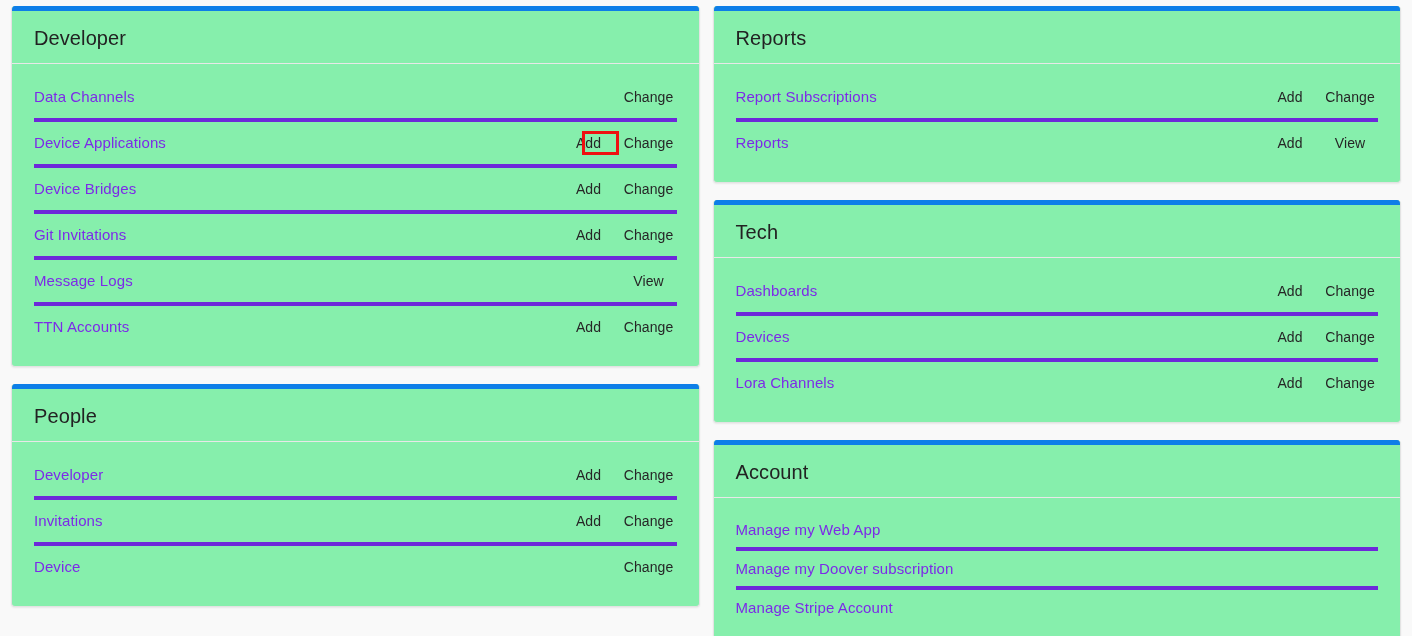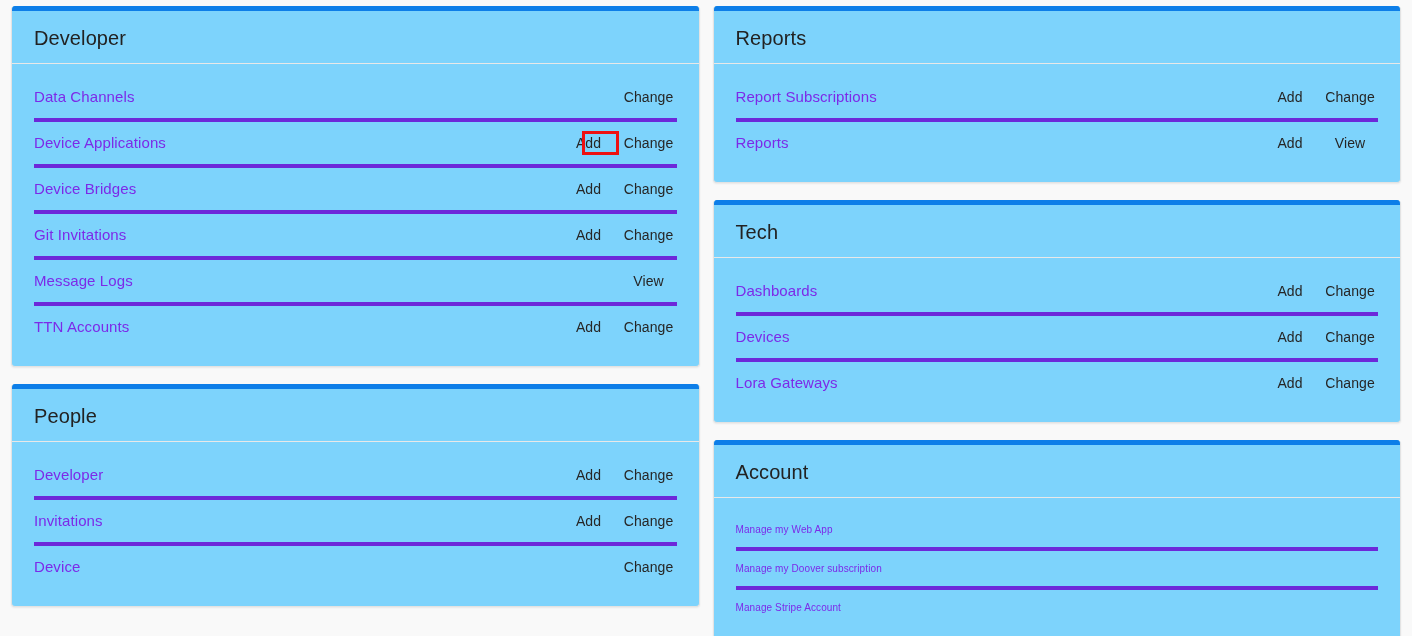--- a/index.html
+++ b/index.html
@@ -26,21 +26,21 @@
   }
   .column {
     display: flex;
     flex-direction: column;
     gap: 17px;
   }
   .col-left { width: 690px; }
   .col-right { width: 690px; }
 
   .card {
-    background: #7dd3fc;
+    background: #86efac;
     border: 1px solid #e3e3e3;
     border-top: none;
     border-radius: 4px;
     box-shadow: 0 1px 2px rgba(0,0,0,0.07);
     overflow: hidden;
     position: relative;
   }
   .card-accent {
     height: 5px;
     background: #0d7ee8;
@@ -122,21 +122,21 @@
     top: 9px;
     width: 37px;
     height: 24px;
   }
   
   .row-plain {
     height: 36px;
   }
   .card-account .card-body { padding: 14px 22px 20px 22px; }
   .card-account .row { height: 35px; }
-  .card-account .row-link { font-size: 10px; }
+  .card-account .row-link { font-size: 15px; }
 </style>
 </head>
 <body>
 
 <div class="page">
 
   <div class="column col-left">
 
     <div class="card">
       <div class="card-accent"></div>
@@ -278,21 +278,21 @@
 
         <div class="row">
           <a class="row-link">Devices</a>
           <span class="row-actions">
             <a class="act act-add">Add</a>
             <a class="act act-change">Change</a>
           </span>
         </div>
 
         <div class="row">
-          <a class="row-link">Lora Gateways</a>
+          <a class="row-link">Lora Channels</a>
           <span class="row-actions">
             <a class="act act-add">Add</a>
             <a class="act act-change">Change</a>
           </span>
         </div>
 
       </div>
     </div>
 
     <div class="card card-account">

